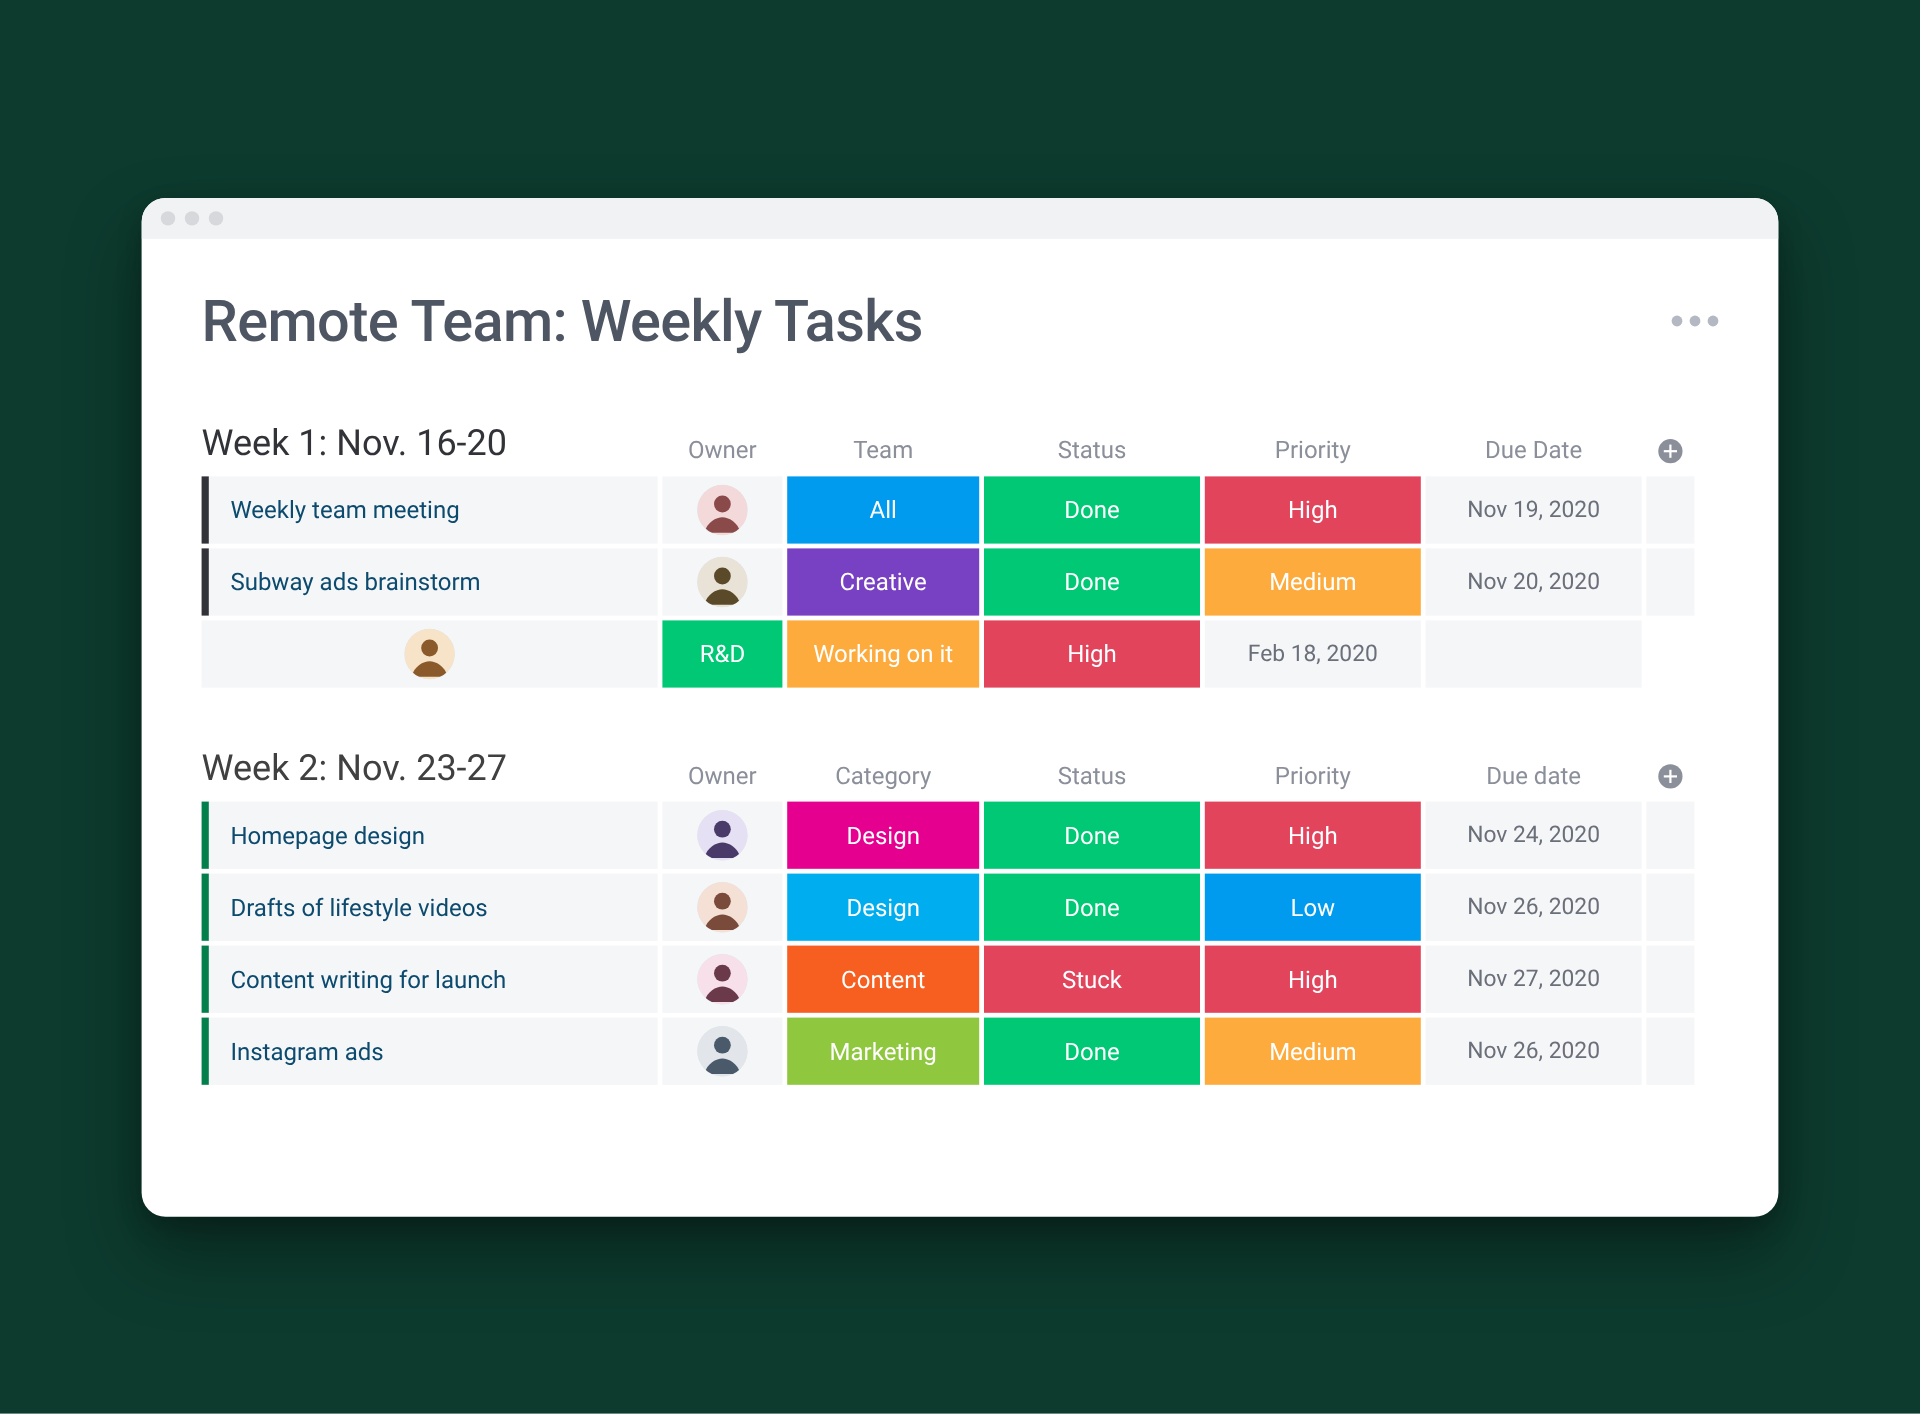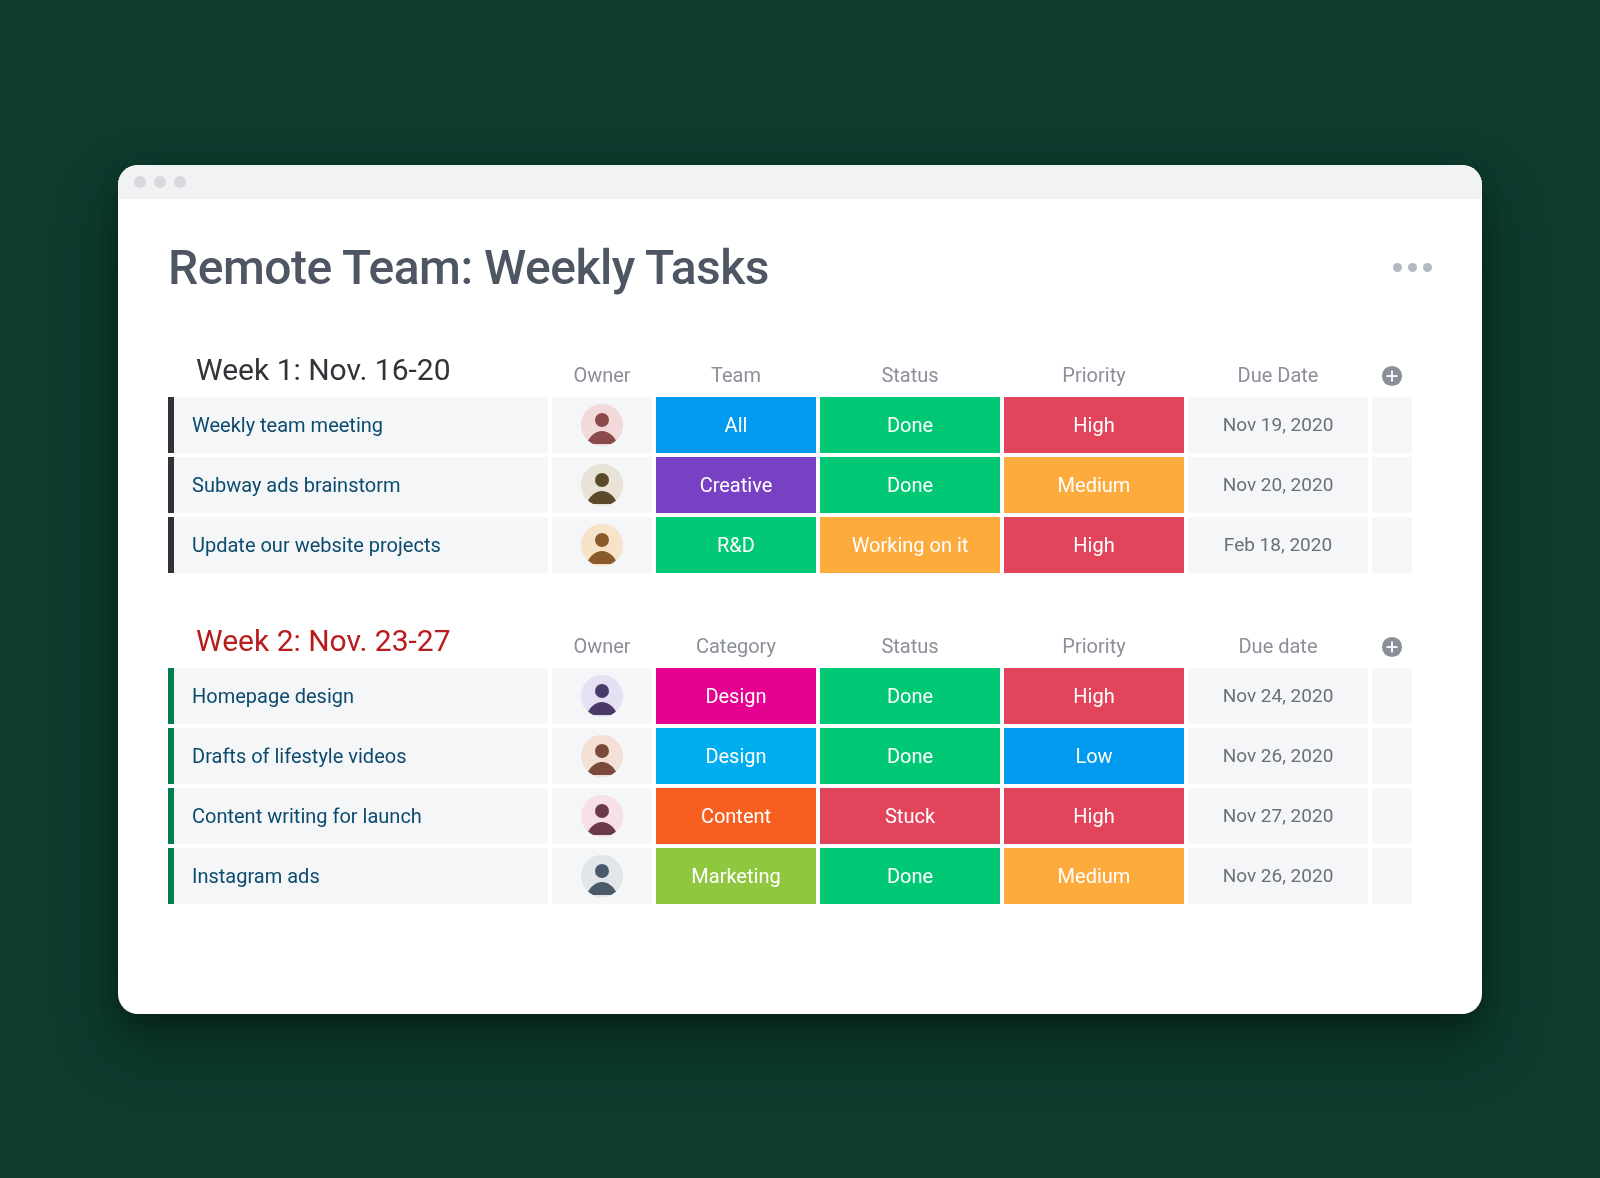--- a/index.html
+++ b/index.html
@@ -58,23 +58,22 @@
     display: grid;
     grid-template-columns: 380px 100px 160px 180px 180px 180px 40px;
     align-items: end;
     column-gap: 4px;
     margin-bottom: 10px;
   }
   .group-title {
     font-size: 30px;
     font-weight: 400;
     color: #323338;
-    margin-left: 28px;
-  }
-  .group-title.green { color: #b91c1c; }
+  }
+  .group-title.green { color: #404040; }
   .col-head {
     font-size: 20px;
     color: #8b8f9a;
     text-align: center;
     font-weight: 400;
   }
   .add-col {
     display:flex; align-items:center; justify-content:center;
   }
   .add-col svg { width: 22px; height: 22px; fill: #8b8f9a; }
@@ -196,21 +195,20 @@
                 </svg>
               </div>
             </div>
             <div class="cell c-creative">Creative</div>
             <div class="cell s-done">Done</div>
             <div class="cell p-medium">Medium</div>
             <div class="cell date-cell">Nov 20, 2020</div>
             <div class="cell empty-cell"></div>
           </div>
           <div class="row">
-            <div class="cell task-cell">Update our website projects</div>
             <div class="cell owner-cell">
               <div class="avatar">
                 <svg viewBox="0 0 42 42">
                   <circle cx="21" cy="21" r="21" fill="#f7e3c8"></circle>
                   <circle cx="21" cy="16" r="7" fill="#8a5a2a"></circle>
                   <path d="M6 40c2-9 10-13 15-13s13 4 15 13" fill="#8a5a2a"></path>
                 </svg>
               </div>
             </div>
             <div class="cell c-rd">R&amp;D</div>

